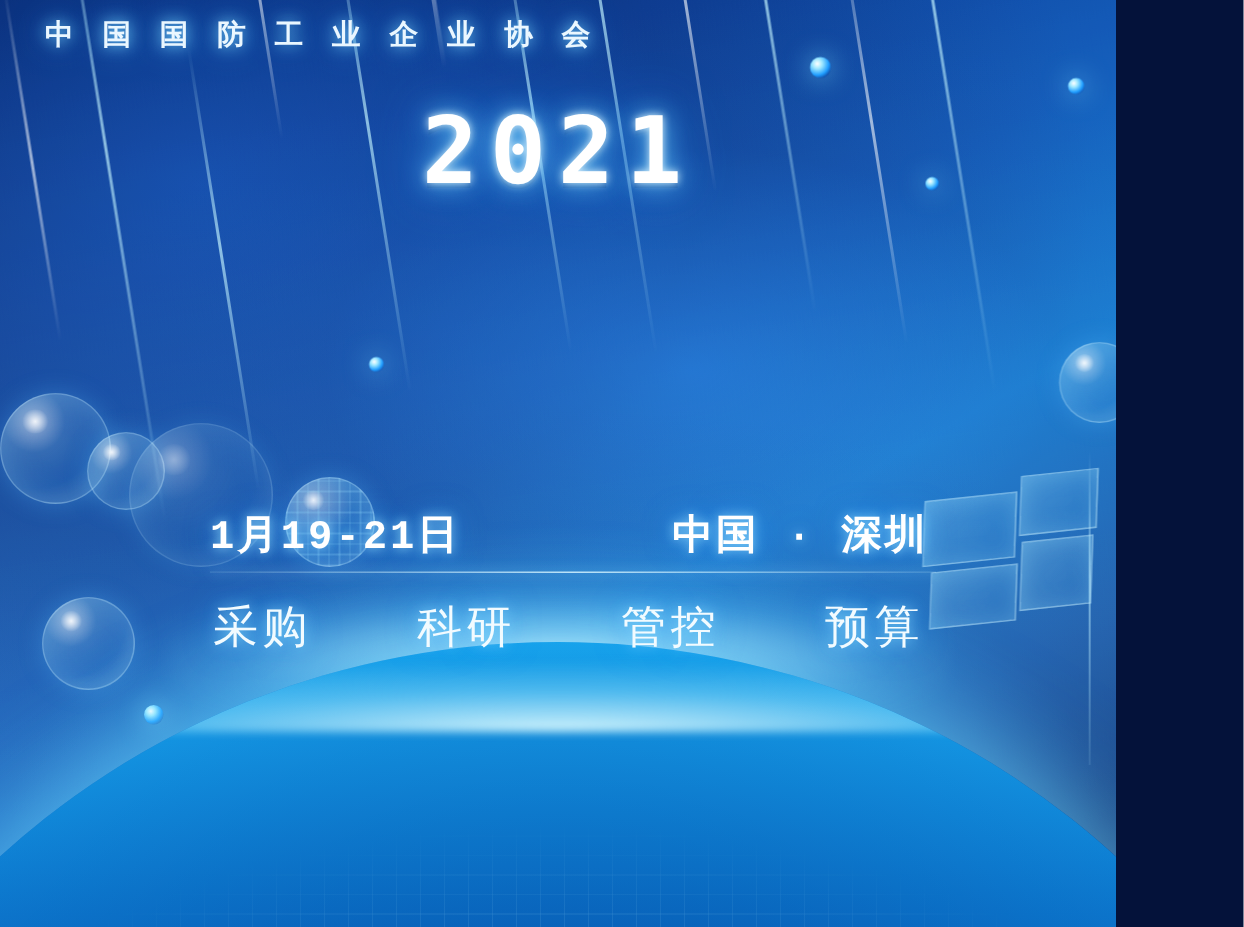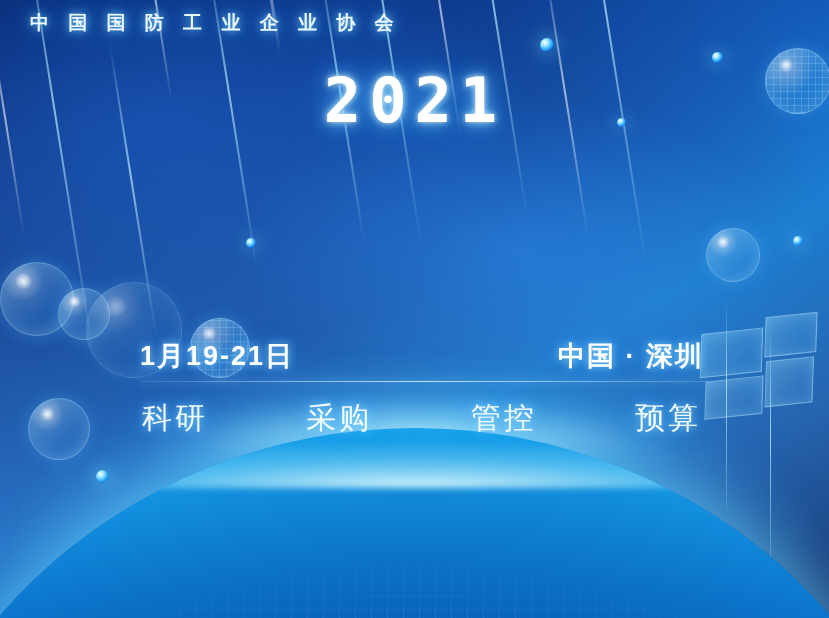--- a/index.html
+++ b/index.html
@@ -3,21 +3,21 @@
 <meta charset="utf-8">
 <style>
   * { margin:0; padding:0; box-sizing:border-box; }
   body {
     width:829px; height:618px; overflow:hidden;
     font-family:"Liberation Sans", sans-serif;
     background:#04123a;
   }
   .poster {
     position:relative;
-    width:829px; height:618px;
+    width:744px; height:618px;
     overflow:hidden;
     background:
       radial-gradient(ellipse 70% 45% at 50% 88%, rgba(120,230,255,0.55) 0%, rgba(40,170,255,0.30) 38%, rgba(10,60,150,0.05) 70%, rgba(0,0,0,0) 100%),
       radial-gradient(ellipse 55% 40% at 62% 40%, rgba(30,140,255,0.40) 0%, rgba(10,60,160,0.10) 60%, rgba(0,0,0,0) 100%),
       radial-gradient(ellipse 80% 70% at 18% 20%, rgba(20,90,200,0.45) 0%, rgba(6,30,100,0.25) 55%, rgba(0,0,0,0) 100%),
       linear-gradient(150deg, #072a72 0%, #0a3c96 22%, #0b55b7 45%, #0a74cf 62%, #0a4aa0 80%, #05225f 100%);
   }
   
   .streaks {
     position:absolute; inset:-10% -10%;
@@ -143,20 +143,21 @@
     font-size:56px; font-weight:bold; letter-spacing:4px;
     color:#ffffff;
     line-height:1.18;
     text-shadow:0 0 6px #ddf5ff, 0 0 20px rgba(120,215,255,0.95), 0 0 42px rgba(40,150,255,0.85), 0 4px 2px rgba(8,45,120,0.6);
   }
   .metarow {
     position:absolute; left:0; right:0; top:338px;
     display:flex; align-items:center;
     padding:0 125px 0 140px;
     justify-content:space-between;
+    font-family:Liberation Mono, monospace;
   }
   .metarow .date, .metarow .place {
     font-size:27px; font-weight:bold; letter-spacing:2px;
     color:#ffffff;
     text-shadow:0 0 8px rgba(150,225,255,0.9), 0 0 20px rgba(40,150,255,0.8);
     white-space:nowrap;
   }
   .divider {
     position:absolute; left:140px; right:120px; top:381px; height:1px;
     background:linear-gradient(to right, rgba(190,240,255,0.15), rgba(215,245,255,0.85), rgba(190,240,255,0.2));
@@ -237,19 +238,19 @@
   </div>
 
   <div class="metarow">
     <div class="date">1月19-21日</div>
     <div class="place">中国 · 深圳</div>
   </div>
 
   <div class="divider"></div>
 
   <div class="keywords">
+    <span>采购</span>
     <span>科研</span>
-    <span>采购</span>
     <span>管控</span>
     <span>预算</span>
   </div>
 
 </div>
 
 </body></html>

